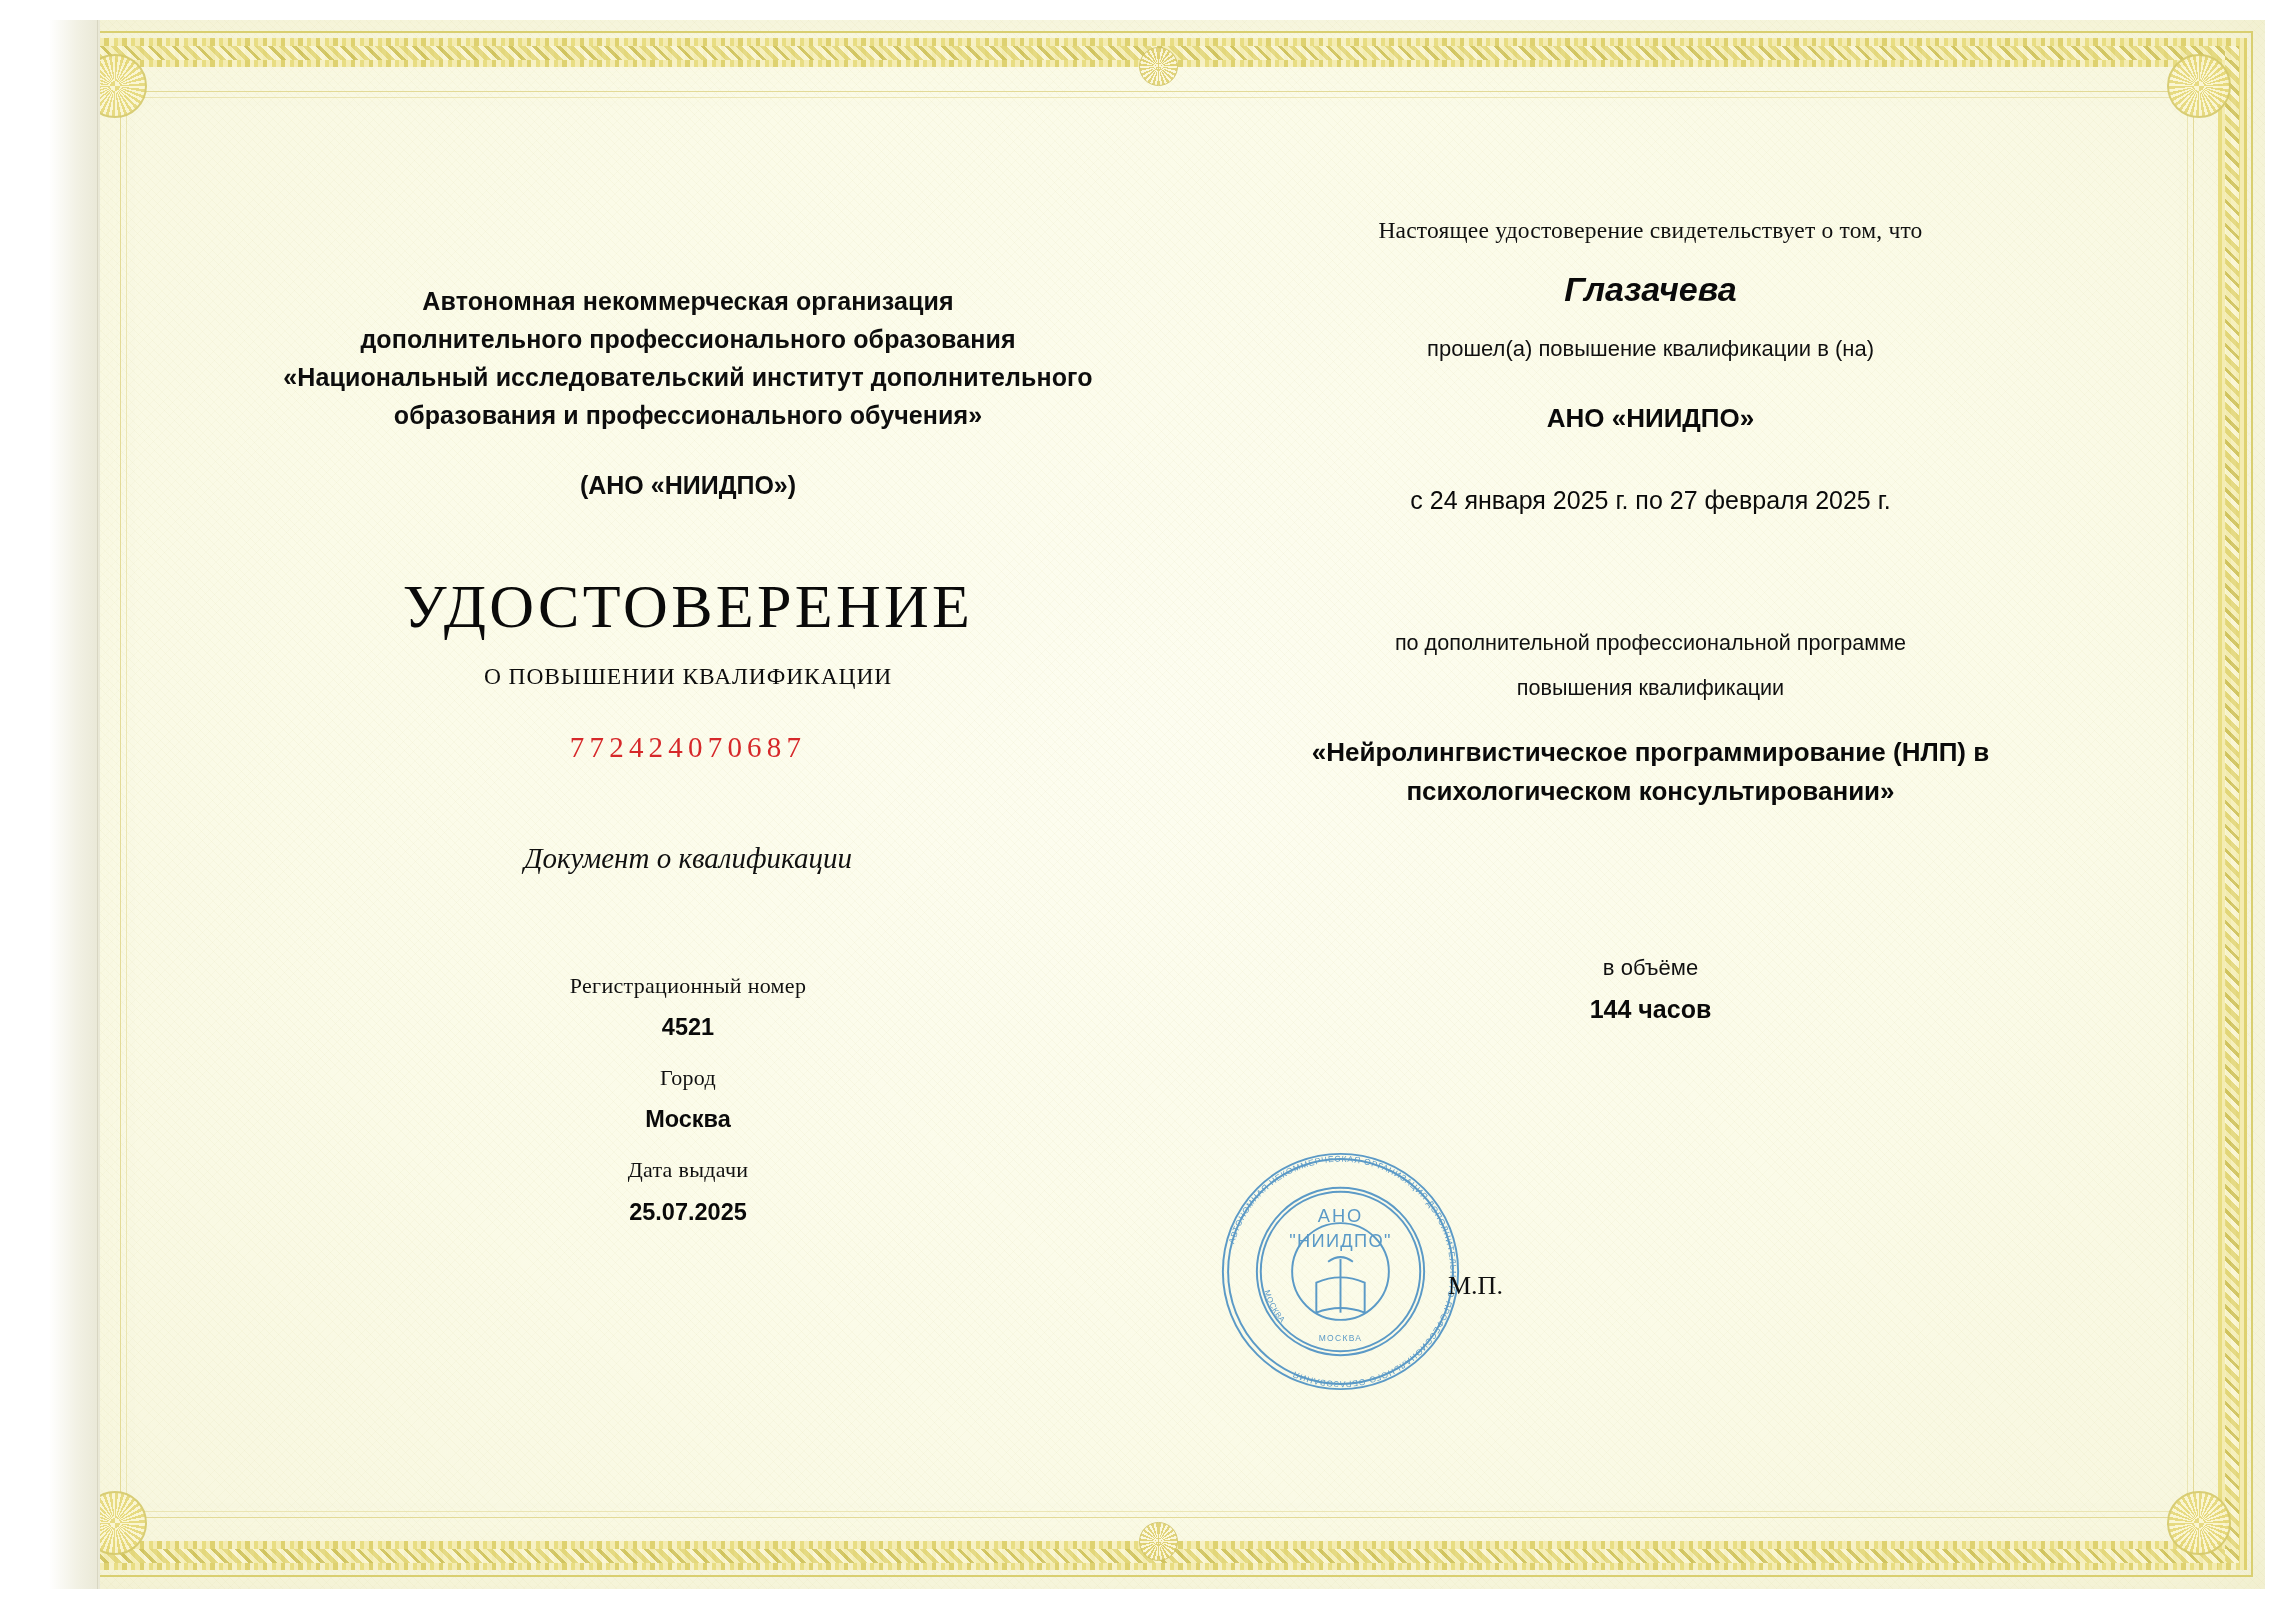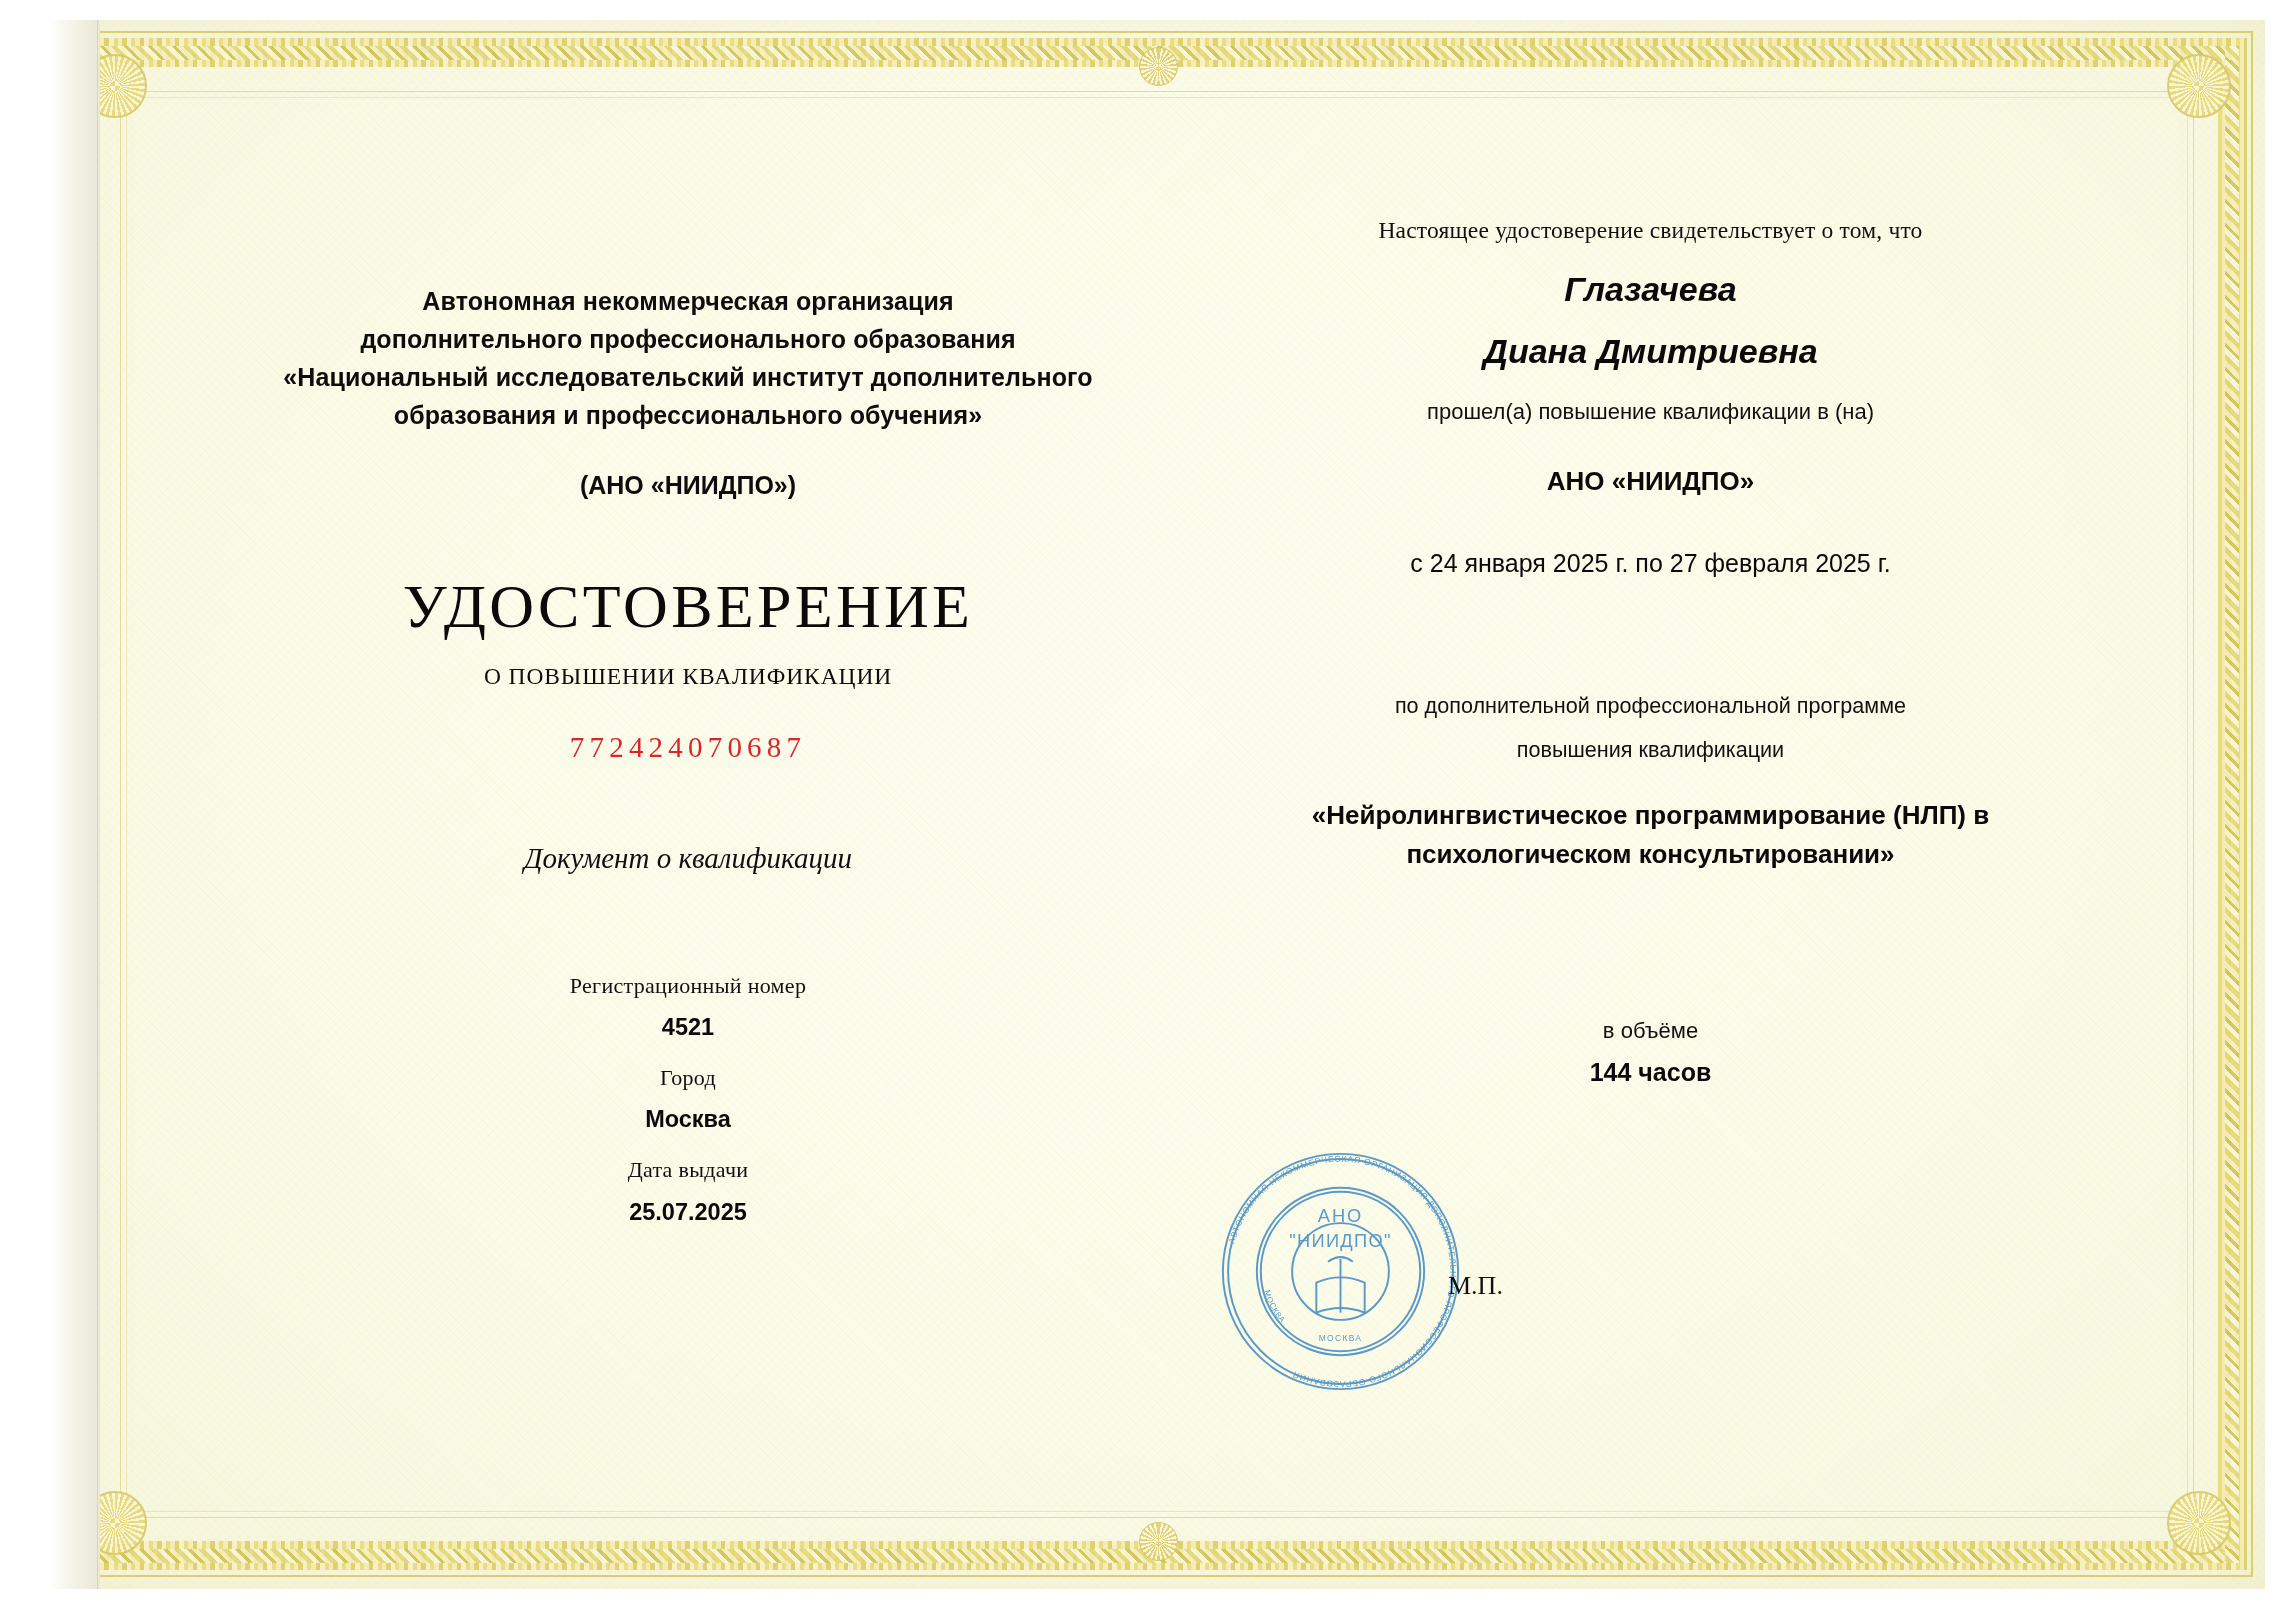--- a/index.html
+++ b/index.html
@@ -376,21 +376,20 @@
           <div class="field-value">Москва</div>
           <div class="gap-sm"></div>
           <div class="field-label">Дата выдачи</div>
           <div class="field-value">25.07.2025</div>
         </div>
       </div>
 
       <div class="col-right">
         <div class="intro">Настоящее удостоверение свидетельствует о том, что</div>
         <div class="surname">Глазачева</div>
-        <div class="givenname">Диана  Дмитриевна</div>
         <div class="passed-line">прошел(а) повышение квалификации в (на)</div>
         <div class="org-at">АНО «НИИДПО»</div>
         <div class="period">с 24 января 2025 г. по 27 февраля 2025 г.</div>
 
         <div class="prog-pre">по дополнительной профессиональной программе</div>
         <div class="prog-pre" style="margin-top:11px;">повышения квалификации</div>
         <div class="prog-name">«Нейролингвистическое программирование (НЛП) в психологическом консультировании»</div>
 
         <div class="volume-label">в объёме</div>
         <div class="volume-value">144  часов</div>

